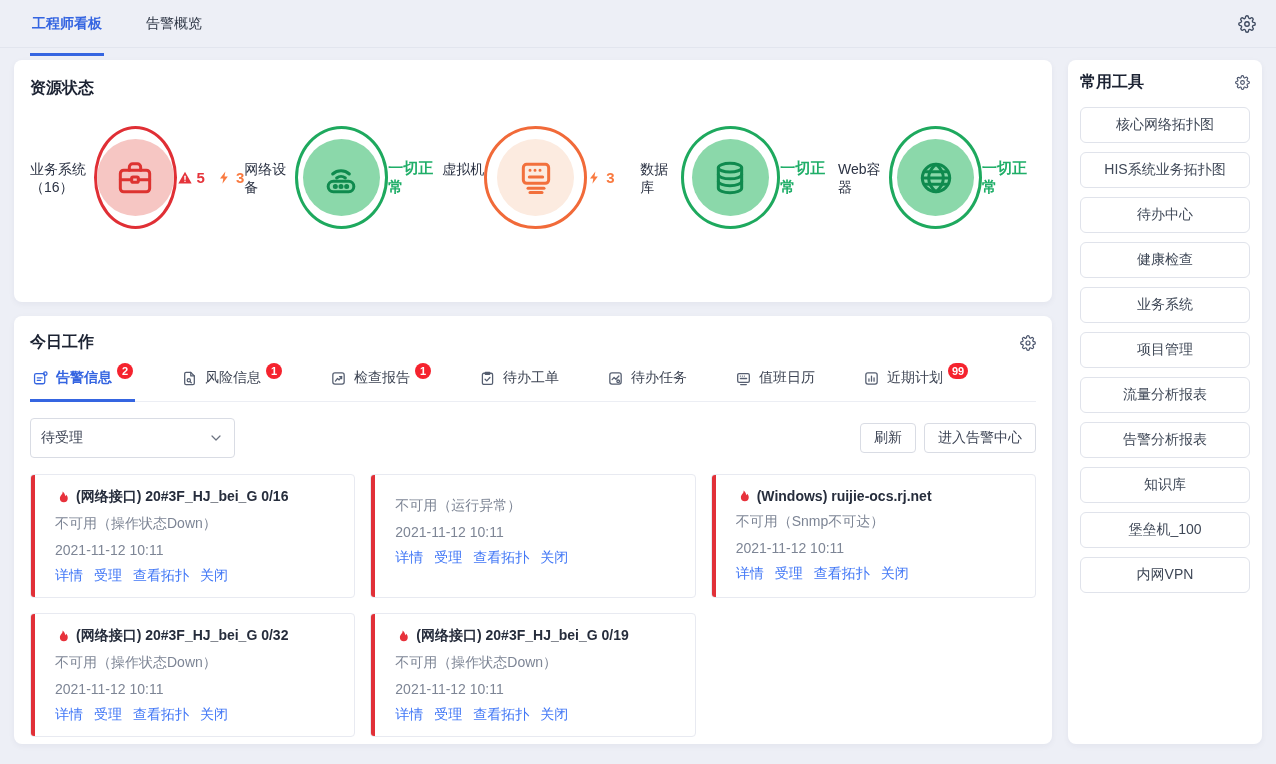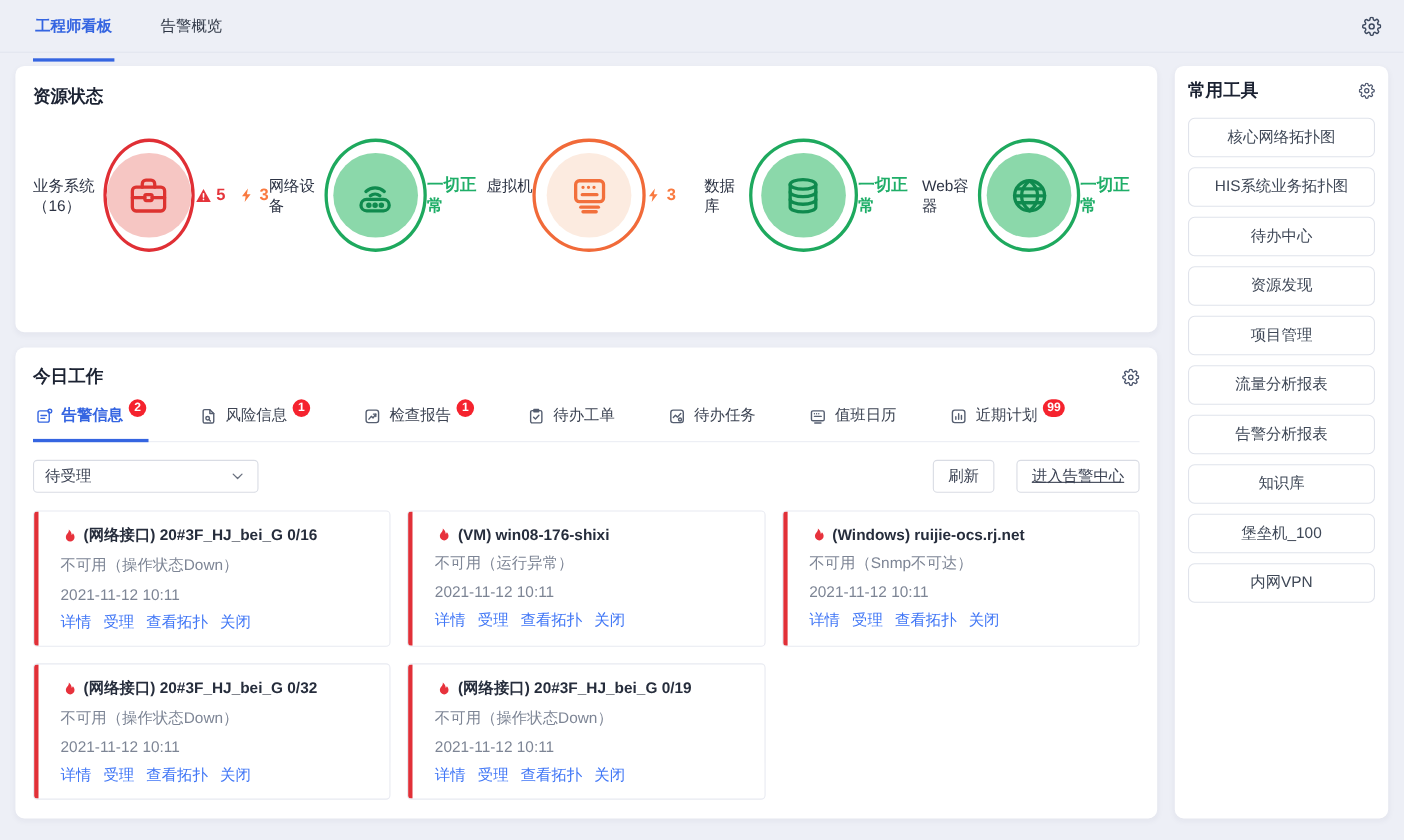--- a/index.html
+++ b/index.html
@@ -46,27 +46,27 @@
   .mini-gear { color:#49536b; cursor:pointer; }
   .work-tabs { display:flex; gap:44px; margin-top:14px; border-bottom:1px solid #eceef4; }
   .wtab { display:flex; align-items:center; gap:7px; padding:2px 2px 12px 2px; color:#3d4453; cursor:pointer;
           border-bottom:3px solid transparent; margin-bottom:-1px; }
   .wtab .ticon { color:#555e70; }
   .wtab.active { color:#3565e1; font-weight:bold; border-bottom-color:#3565e1; }
   .wtab.active .ticon { color:#3565e1; }
   .badge { background:#f5232e; color:#fff; font-size:11px; font-weight:bold; line-height:16px; min-width:16px;
            text-align:center; border-radius:9px; padding:0 4px; position:relative; top:-7px; margin-left:-2px; }
   .filter-row { margin-top:16px; display:flex; align-items:center; }
-  .select { width:205px; height:30px; border:1px solid #d9dce4; border-radius:4px; background:#fff;
+  .select { width:205px; height:40px; border:1px solid #d9dce4; border-radius:4px; background:#fff;
             display:flex; align-items:center; padding:0 10px; color:#3c4354; cursor:pointer; }
   .select .chev { margin-left:auto; color:#6b7280; }
   .filter-spacer { flex:1; }
   .btn { height:30px; border:1px solid #d9dce4; border-radius:4px; background:#fff; color:#3c4354;
          display:flex; align-items:center; padding:0 13px; cursor:pointer; font-size:14px; }
-  .btn + .btn { margin-left:20px;text-decoration:underline; }
+  .btn + .btn { margin-left:8px; }
   .cards { margin-top:16px; display:grid; grid-template-columns:repeat(3,1fr); gap:15px; }
   .card { position:relative; height:124px; border:1px solid #e8eaf1; border-radius:4px; background:#fff;
           padding:13px 12px 0 24px; overflow:hidden; }
   .card::before { content:""; position:absolute; left:0; top:0; bottom:0; width:4px; background:#e13038; }
   .card-title { display:flex; align-items:center; gap:6px; font-weight:bold; color:#262d3c; font-size:14px; }
   .flame { color:#e7323c; flex:0 0 auto; }
   .card-status, .card-time { margin-top:9px; color:#7d8595; font-size:14px; }
   .card-actions { margin-top:9px; display:flex; gap:11px; }
   .card-actions span { color:#4177f6; cursor:pointer; }
 
@@ -385,28 +385,20 @@
           <div class="card-status">不可用（操作状态Down）</div>
           <div class="card-time">2021-11-12  10:11</div>
           <div class="card-actions">
             <span>详情</span>
             <span>受理</span>
             <span>查看拓扑</span>
             <span>关闭</span>
           </div>
         </div>
         <div class="card">
-          <div class="card-title">
-            <span class="flame">
-                <svg class="ic" width="15" height="15">
-                  <use href="#i-flame"></use>
-                </svg>
-              </span>
-            <span>(VM) win08-176-shixi</span>
-          </div>
           <div class="card-status">不可用（运行异常）</div>
           <div class="card-time">2021-11-12  10:11</div>
           <div class="card-actions">
             <span>详情</span>
             <span>受理</span>
             <span>查看拓扑</span>
             <span>关闭</span>
           </div>
         </div>
         <div class="card">
@@ -473,21 +465,22 @@
       <span class="mini-gear">
           <svg class="ic" width="15" height="15">
             <use href="#i-gear"></use>
           </svg>
         </span>
     </div>
     <div class="tool-list">
       <div class="tool-btn">核心网络拓扑图</div>
       <div class="tool-btn">HIS系统业务拓扑图</div>
       <div class="tool-btn">待办中心</div>
-      <div class="tool-btn">资源发现</div>
+      <div class="tool-btn">健康检查</div>
+      <div class="tool-btn">业务系统</div>
       <div class="tool-btn">项目管理</div>
       <div class="tool-btn">流量分析报表</div>
       <div class="tool-btn">告警分析报表</div>
       <div class="tool-btn">知识库</div>
       <div class="tool-btn">堡垒机_100</div>
       <div class="tool-btn">内网VPN</div>
     </div>
   </div>
 </div>
 

